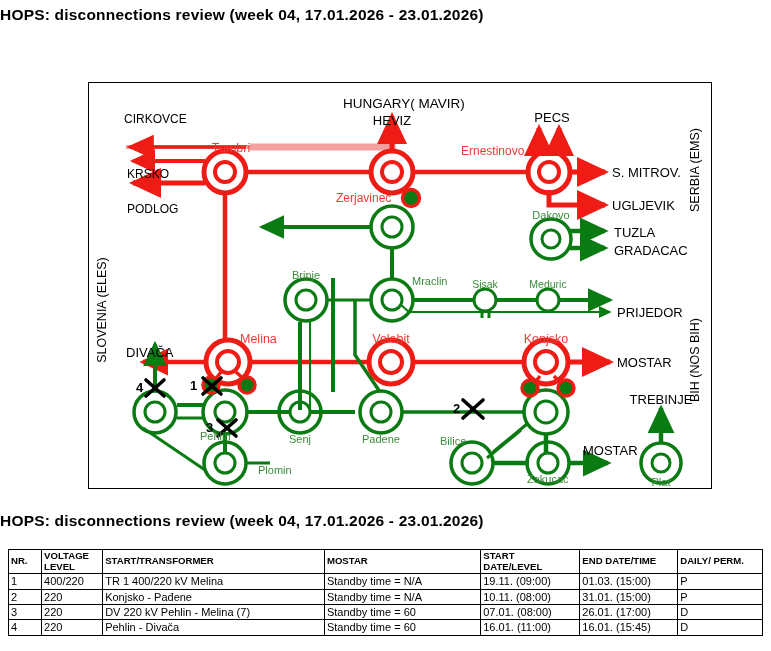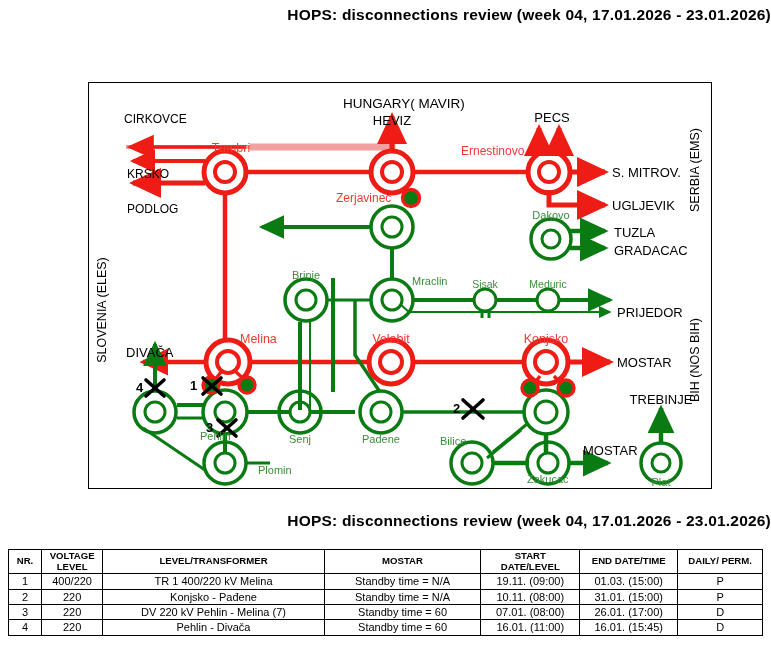--- a/index.html
+++ b/index.html
@@ -1,35 +1,35 @@
 <!DOCTYPE html>
 <html><head>
 <meta charset="utf-8">
 <style>
   html,body{margin:0;padding:0;background:#ffffff;}
   body{width:771px;height:651px;font-family:"Liberation Sans",sans-serif;color:#000;}
   #page{position:relative;width:771px;height:651px;overflow:hidden;}
 
   .title{
-    position:absolute;left:0;width:771px;text-align:right;
+    position:absolute;left:0;width:771px;text-align:left;
     font-size:15.5px;font-weight:bold;letter-spacing:.2px;color:#000;
   }
   #title-top{top:6px;}
   #title-bottom{top:512px;}
 
   #diagram-box{
     position:absolute;left:88px;top:82px;width:624px;height:407px;
     border:1.6px solid #000;background:#fff;box-sizing:border-box;
   }
   #diagram-svg{position:absolute;left:0;top:0;width:771px;height:651px;}
 
   
   #table-wrap{position:absolute;left:8px;top:549px;width:755px;}
   table{border-collapse:collapse;width:755px;font-size:10.5px;}
-  th,td{border:1.1px solid #000;text-align:center;padding:1px 2px;line-height:1.12;margin-top:24px;}
+  th,td{border:1.1px solid #000;text-align:left;padding:1px 2px;line-height:1.12;margin-top:24px;}
   th{font-weight:bold;font-size:9.6px;}
   td{font-size:11px;}
   .c-nr{width:30px;}
   .c-volt{width:58px;}
   .c-line{width:235px;}
   .c-comment{width:170px;}
   .c-start{width:100px;}
   .c-end{width:100px;}
   .c-daily{width:88px;}
 </style>
@@ -306,21 +306,21 @@
 
   <div id="table-wrap">
     <table>
       <thead>
         <tr>
           <th class="c-nr">NR.</th>
           <th class="c-volt">
             <span>VOLTAGE</span><br>
             <span>LEVEL</span>
           </th>
-          <th class="c-line">LEVEL/TRANSFORMER</th>
+          <th class="c-line">START/TRANSFORMER</th>
           <th class="c-comment">MOSTAR</th>
           <th class="c-start">
             <span>START</span><br>
             <span>DATE/LEVEL</span>
           </th>
           <th class="c-end">END DATE/TIME</th>
           <th class="c-daily">DAILY/ PERM.</th>
         </tr>
       </thead>
       <tbody>

